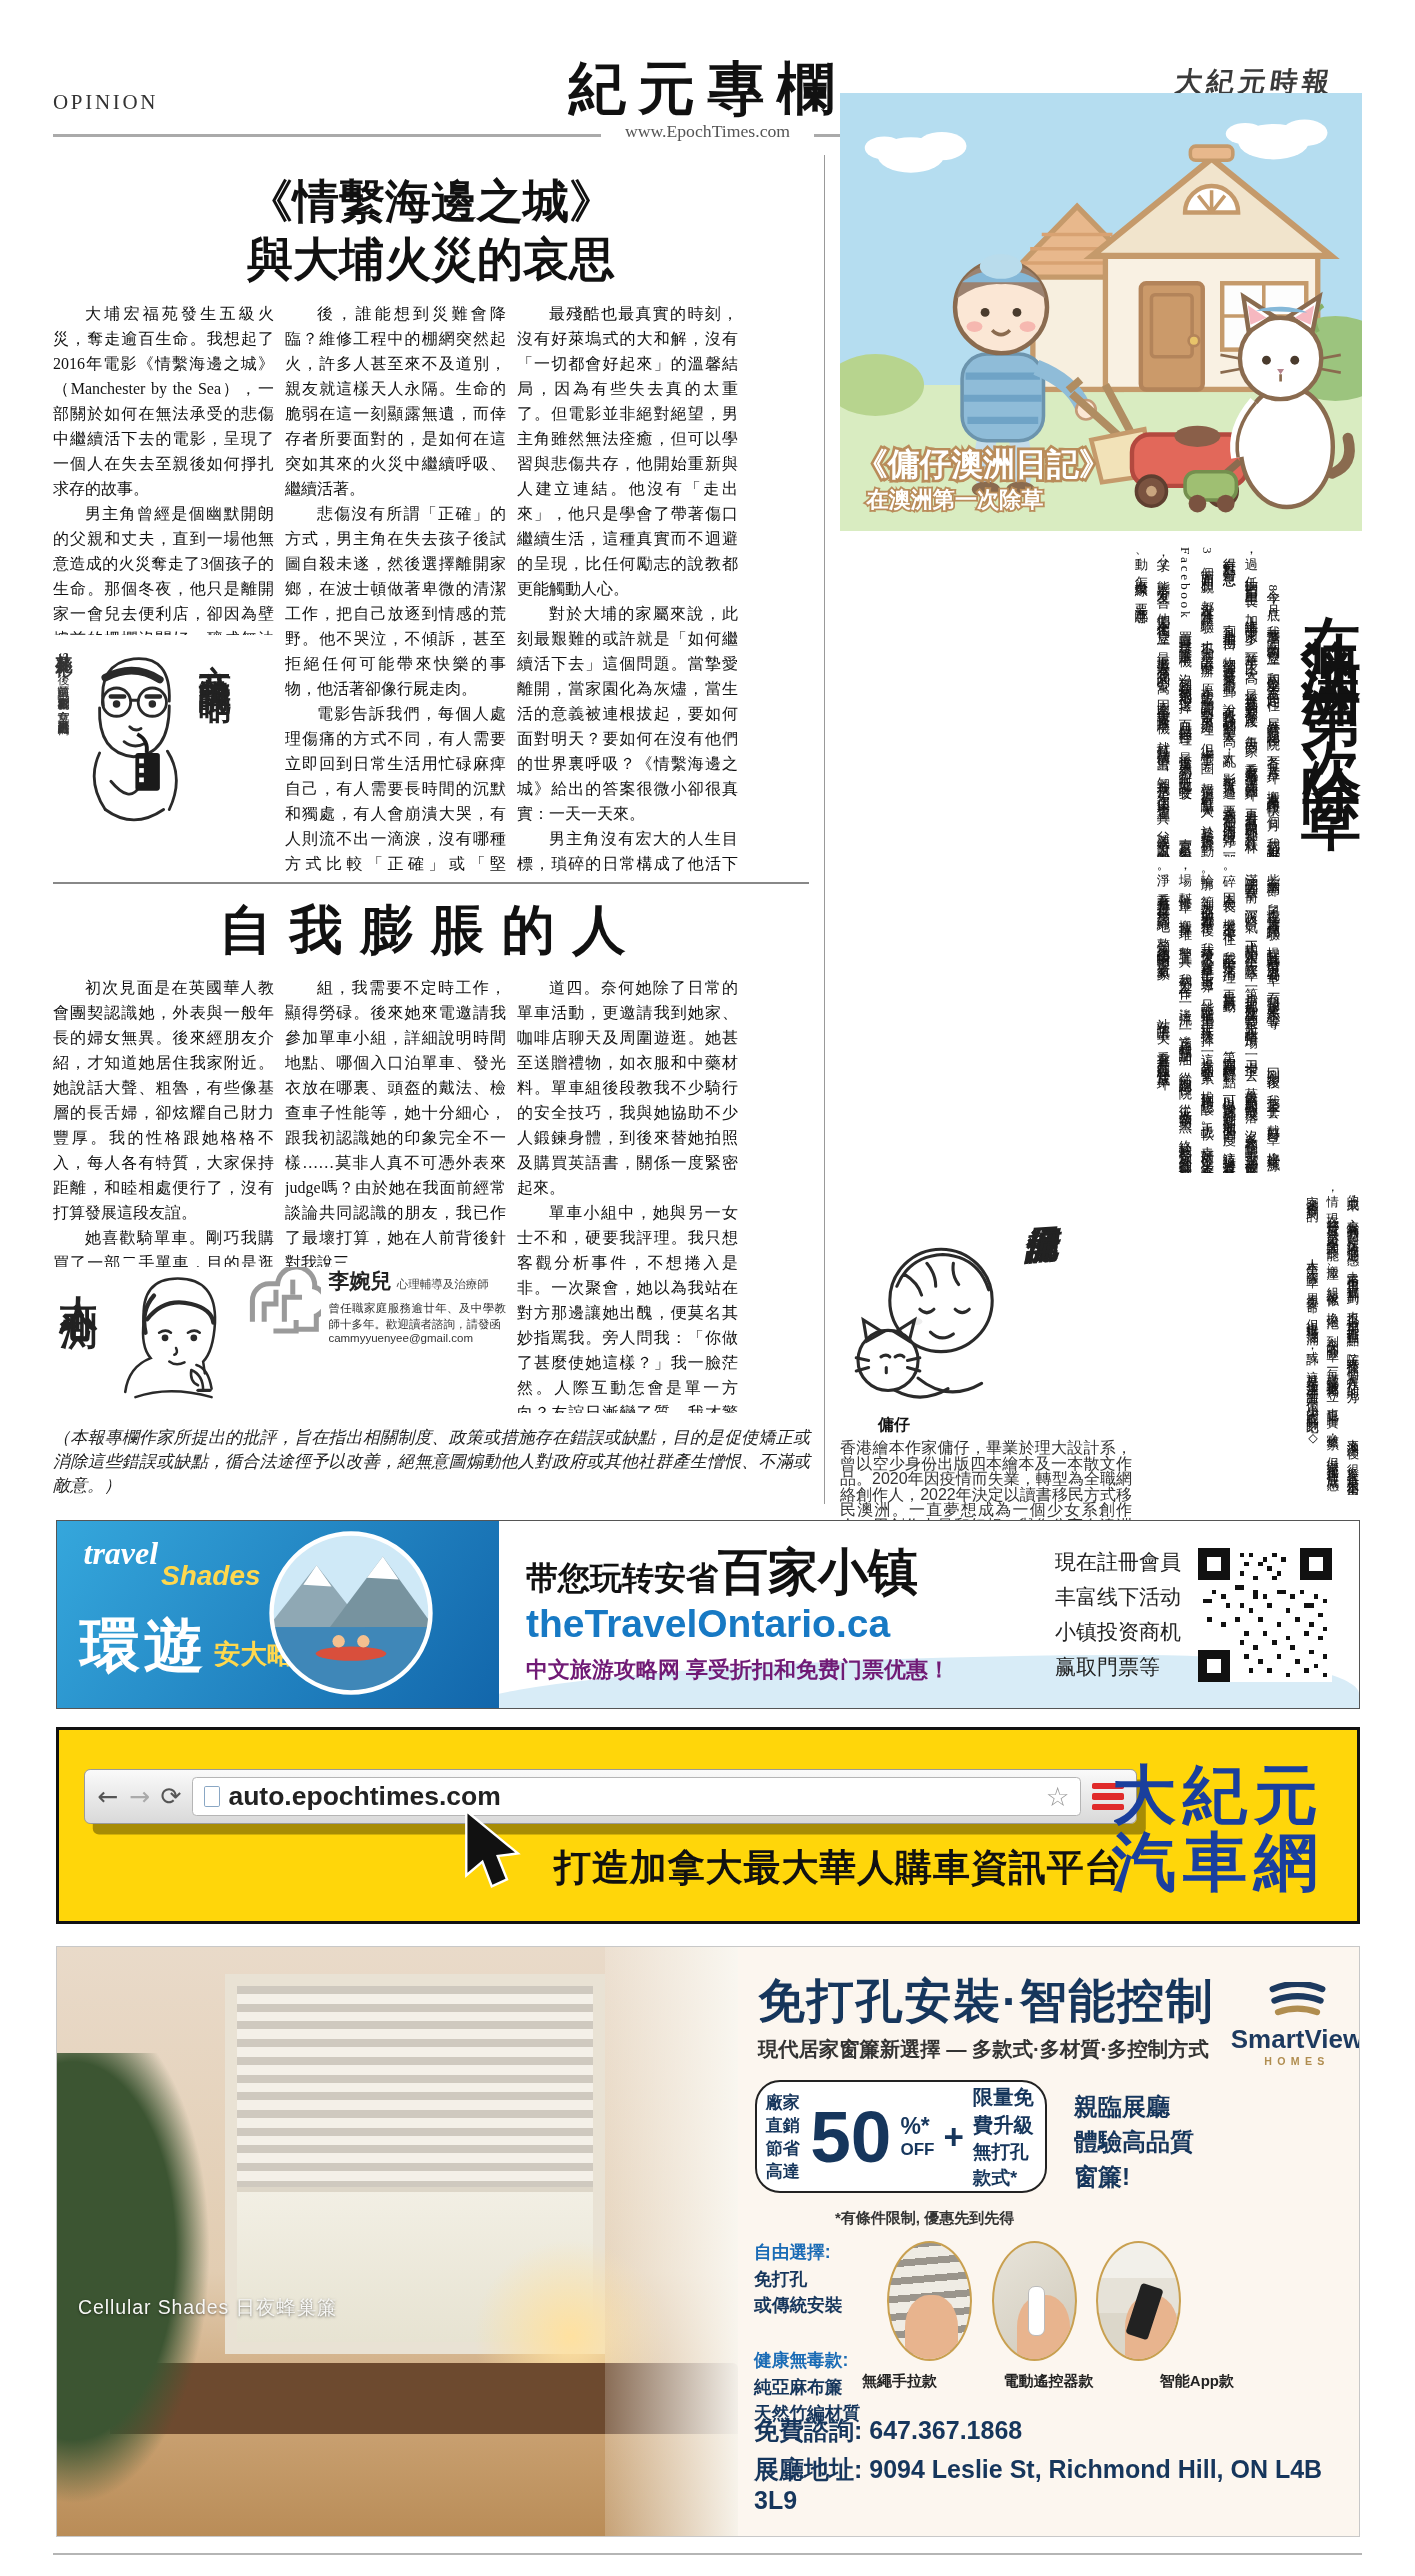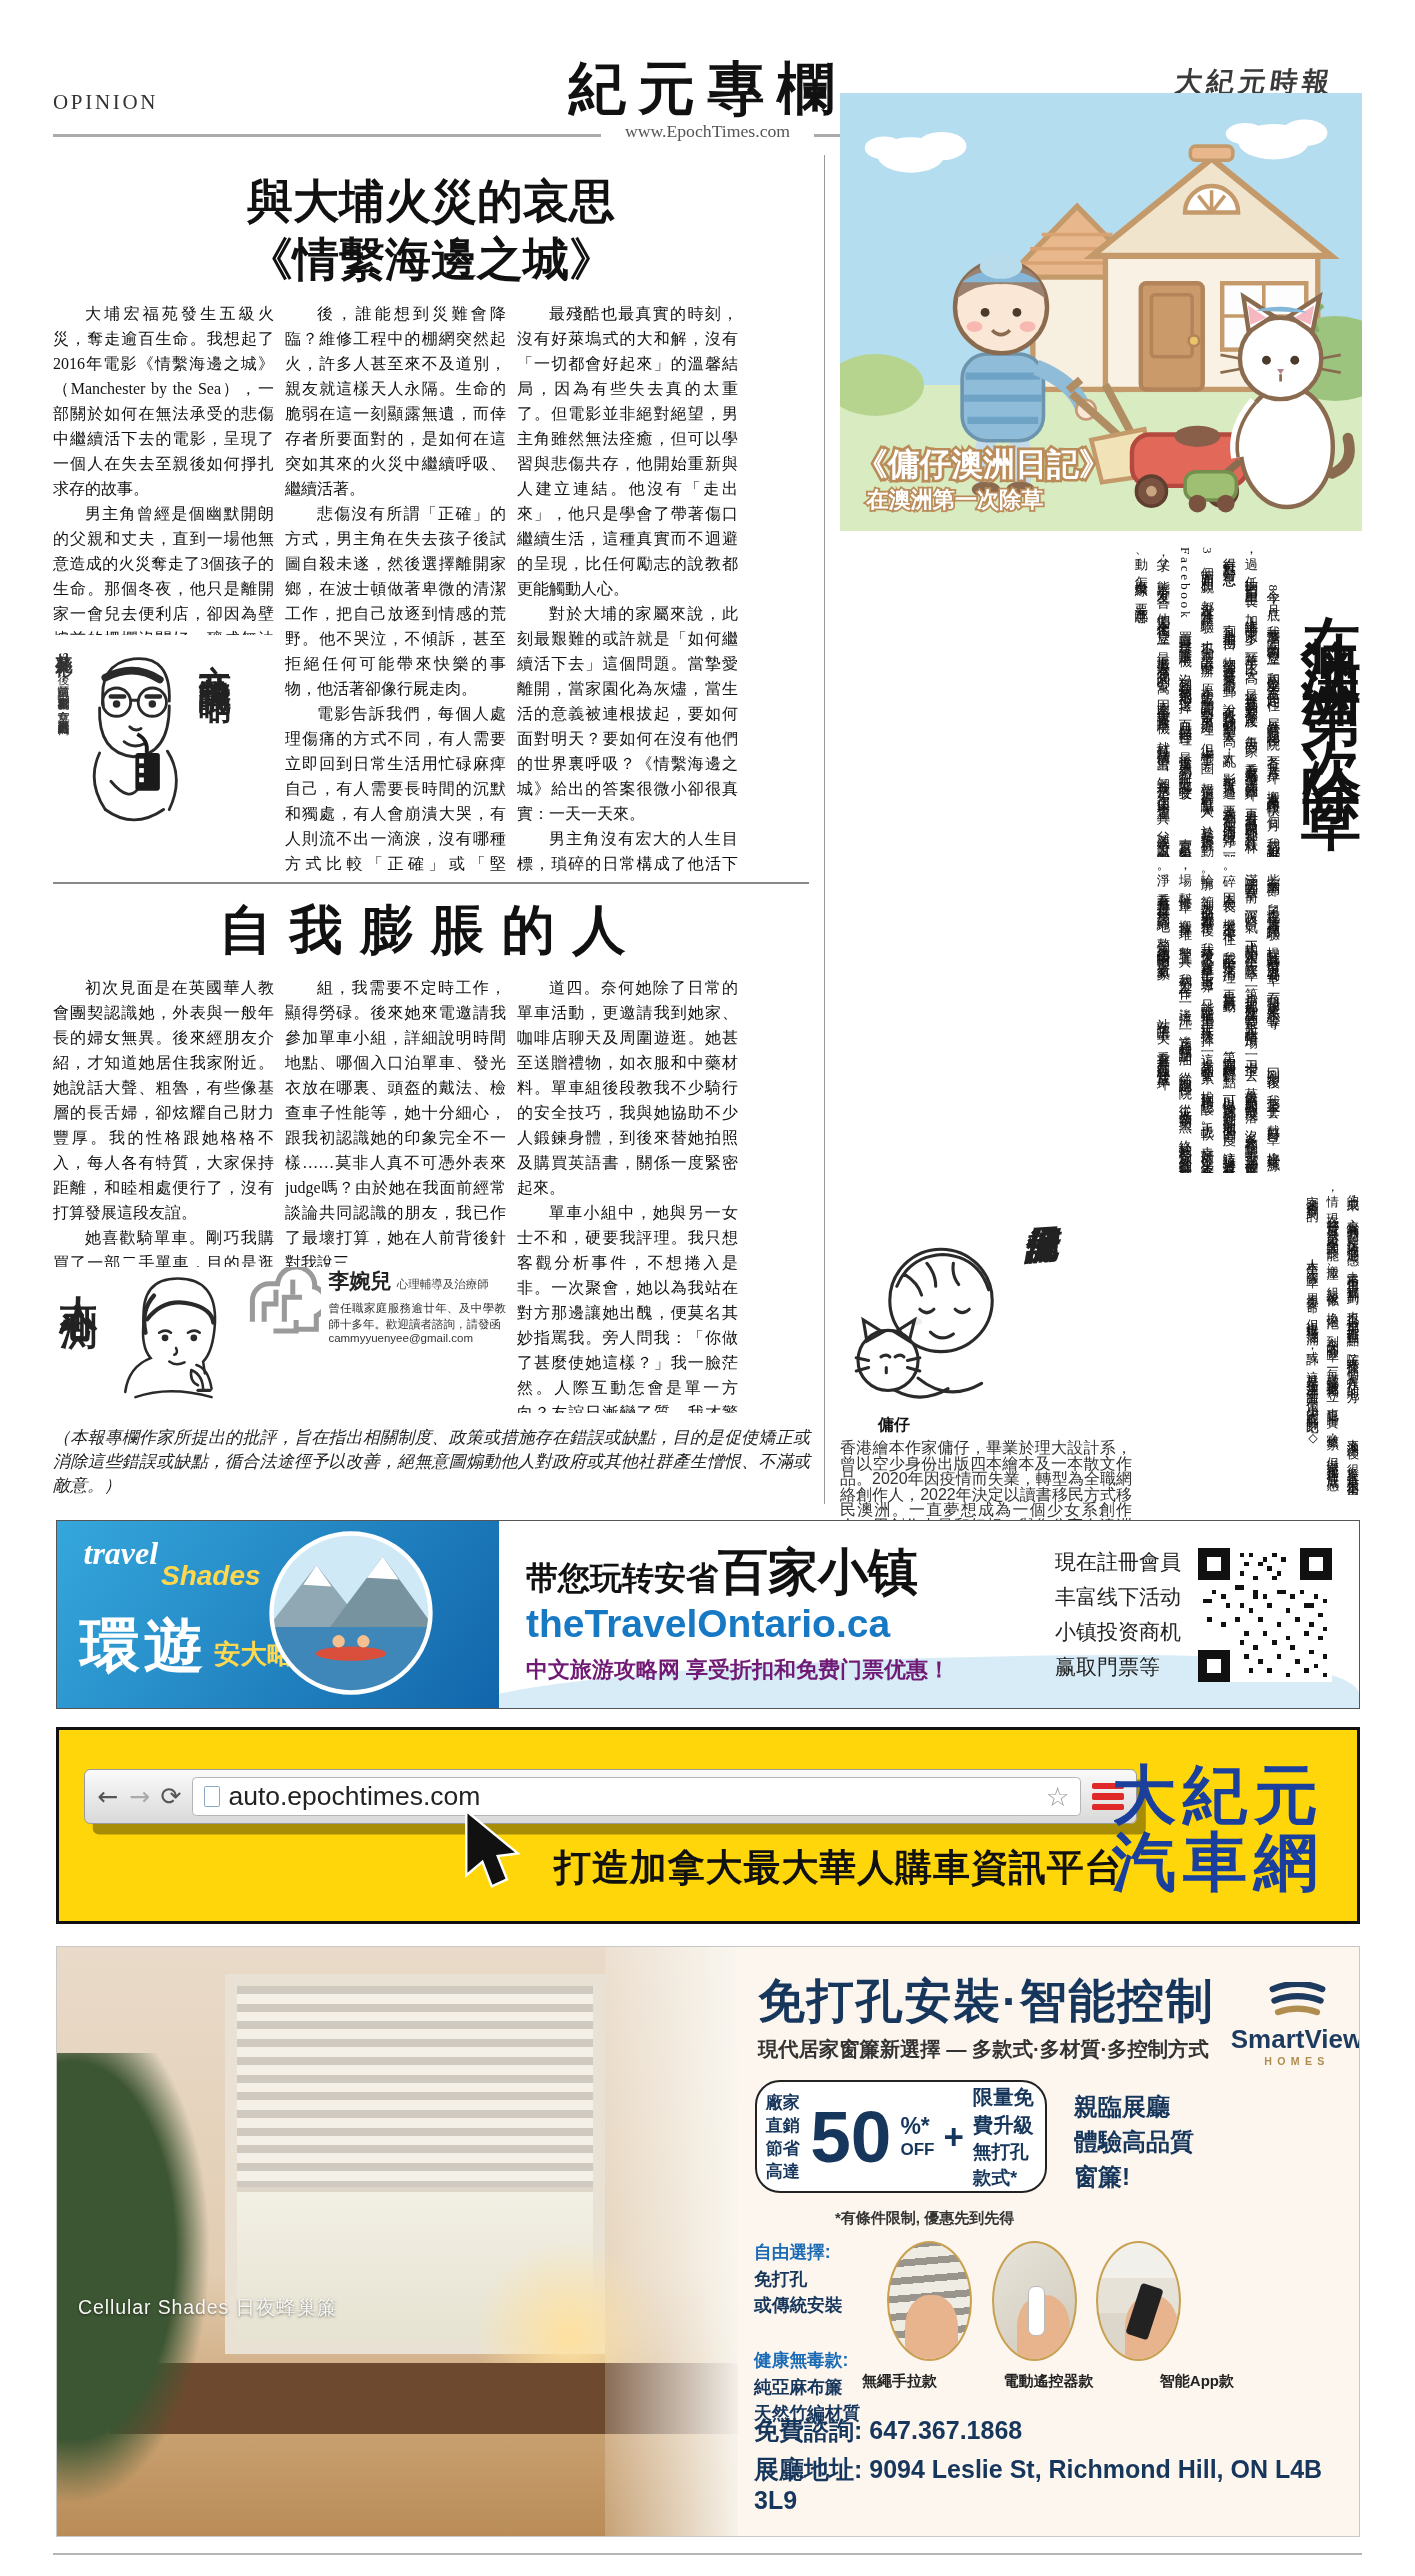--- a/index.html
+++ b/index.html
@@ -62,21 +62,21 @@
   .travel .url { position:absolute; left:469px; top:81px; font-size:39px; font-weight:900; color:#1779c4; font-family:"Liberation Sans",sans-serif; }
   .travel .sub { position:absolute; left:469px; top:134px; font-size:22px; font-weight:bold; color:#701a75; font-family:"Liberation Sans",sans-serif; }
   .travel .bullets { position:absolute; left:998px; top:23px; font-size:21px; line-height:35px; color:#222; font-family:"Liberation Sans",sans-serif; }
   .travel .qr { position:absolute; left:1141px; top:26.5px; width:134px; height:134px; }
 
   .auto { top:1727px; height:197px; background:#ffd60a; border:3.5px solid #111; }
   .bbar { position:absolute; left:25px; top:39px; width:1053px; height:55px; background:linear-gradient(#fafafa,#d9d9d9); border:0.9px solid #9a9a9a; border-radius:6.2px; box-shadow:8.8px 10.6px 0 rgba(60,50,0,.45); display:flex; align-items:center; padding:0 12.4px; gap:10.6px; }
   .bbar .nav { font-size:25px; color:#555; font-family:"DejaVu Sans",sans-serif; }
   .bbar .fld { flex:1; height:39px; background:#fff; border:0.9px solid #b5b5b5; border-radius:4.4px; display:flex; align-items:center; padding:0 10.6px; gap:8.8px; }
   .bbar .doc { width:16px; height:21px; background:#fff; border:1.8px solid #8aa7c4; border-radius:1.8px; }
-  .bbar .addr { flex:1; font-size:26.5px; font-weight:normal; color:#222; font-family:"Liberation Sans",sans-serif; }
+  .bbar .addr { flex:1; font-size:26.5px; font-weight:bold; color:#222; font-family:"Liberation Sans",sans-serif; }
   .bbar .star { font-size:26.5px; color:#999; font-family:"DejaVu Sans",sans-serif; }
   .menu3 { display:flex; flex-direction:column; gap:4.4px; }
   .menu3 div { width:32px; height:6.2px; background:#e02a2a; border-radius:1.8px; }
   .cursor { position:absolute; left:400px; top:81px; }
   .auto .tagline { position:absolute; left:495px; top:113px; font-size:37px; font-weight:900; color:#111; font-family:"Liberation Sans",sans-serif; letter-spacing:0.9px; }
   .auto .brand { position:absolute; right:32px; top:32px; text-align:left; font-size:64px; line-height:67px; font-weight:900; color:#1a3f9d; letter-spacing:7px; font-family:"Liberation Sans",sans-serif; }
 
   .smart { top:1946px; height:591px; background:#fcf6ef; border:0.9px solid #c8c8c8; overflow:hidden; font-family:"Liberation Sans",sans-serif; }
   .photo { position:absolute; left:0; top:0; width:681px; height:591px; background:linear-gradient(#e9dac9 0%,#e2cdb2 55%,#caa273 80%,#b98c57 100%); overflow:hidden; }
   .photo .window { position:absolute; left:168px; top:26.5px; width:380px; height:380px; background:#f6f1e8; border:12.4px solid #e9e2d4; }
@@ -129,22 +129,22 @@
     <span>2025年12月12日 星期五</span><span class="sep">｜</span><b>B3</b>
   </div>
   <div class="abs hdr-rule" style="left:53px;width:548px;"></div>
   <div class="abs hdr-rule" style="left:814px;width:548px;"></div>
   <div class="abs site-url">www.EpochTimes.com</div>
 
   <div class="abs vrule"></div>
   <div class="abs hrule1"></div>
 
   <div class="abs art-title" style="left:53px;top:173px;width:756px;font-size:46px;line-height:58px;">
+    <div>《情繫海邊之城》</div>
     <div>與大埔火災的哀思</div>
-    <div>《情繫海邊之城》</div>
   </div>
   <div class="col" style="left:53px;top:301px;height:334px;">
     <p>大埔宏福苑發生五級火災，奪走逾百生命。我想起了2016年電影《情繫海邊之城》（Manchester by the Sea），一部關於如何在無法承受的悲傷中繼續活下去的電影，呈現了一個人在失去至親後如何掙扎求存的故事。</p>
     <p>男主角曾經是個幽默開朗的父親和丈夫，直到一場他無意造成的火災奪走了3個孩子的生命。那個冬夜，他只是離開家一會兒去便利店，卻因為壁爐前的柵欄沒關好，釀成無法挽回的悲劇，從此他的世界崩塌了。</p>
 
   </div>
 
   <div class="abs" style="left:53px;top:639px;width:225px;height:237px;display:flex;gap:3.5px;">
     <div class="vert bio-vert">
       <span class="a-name">林兆彬</span>

